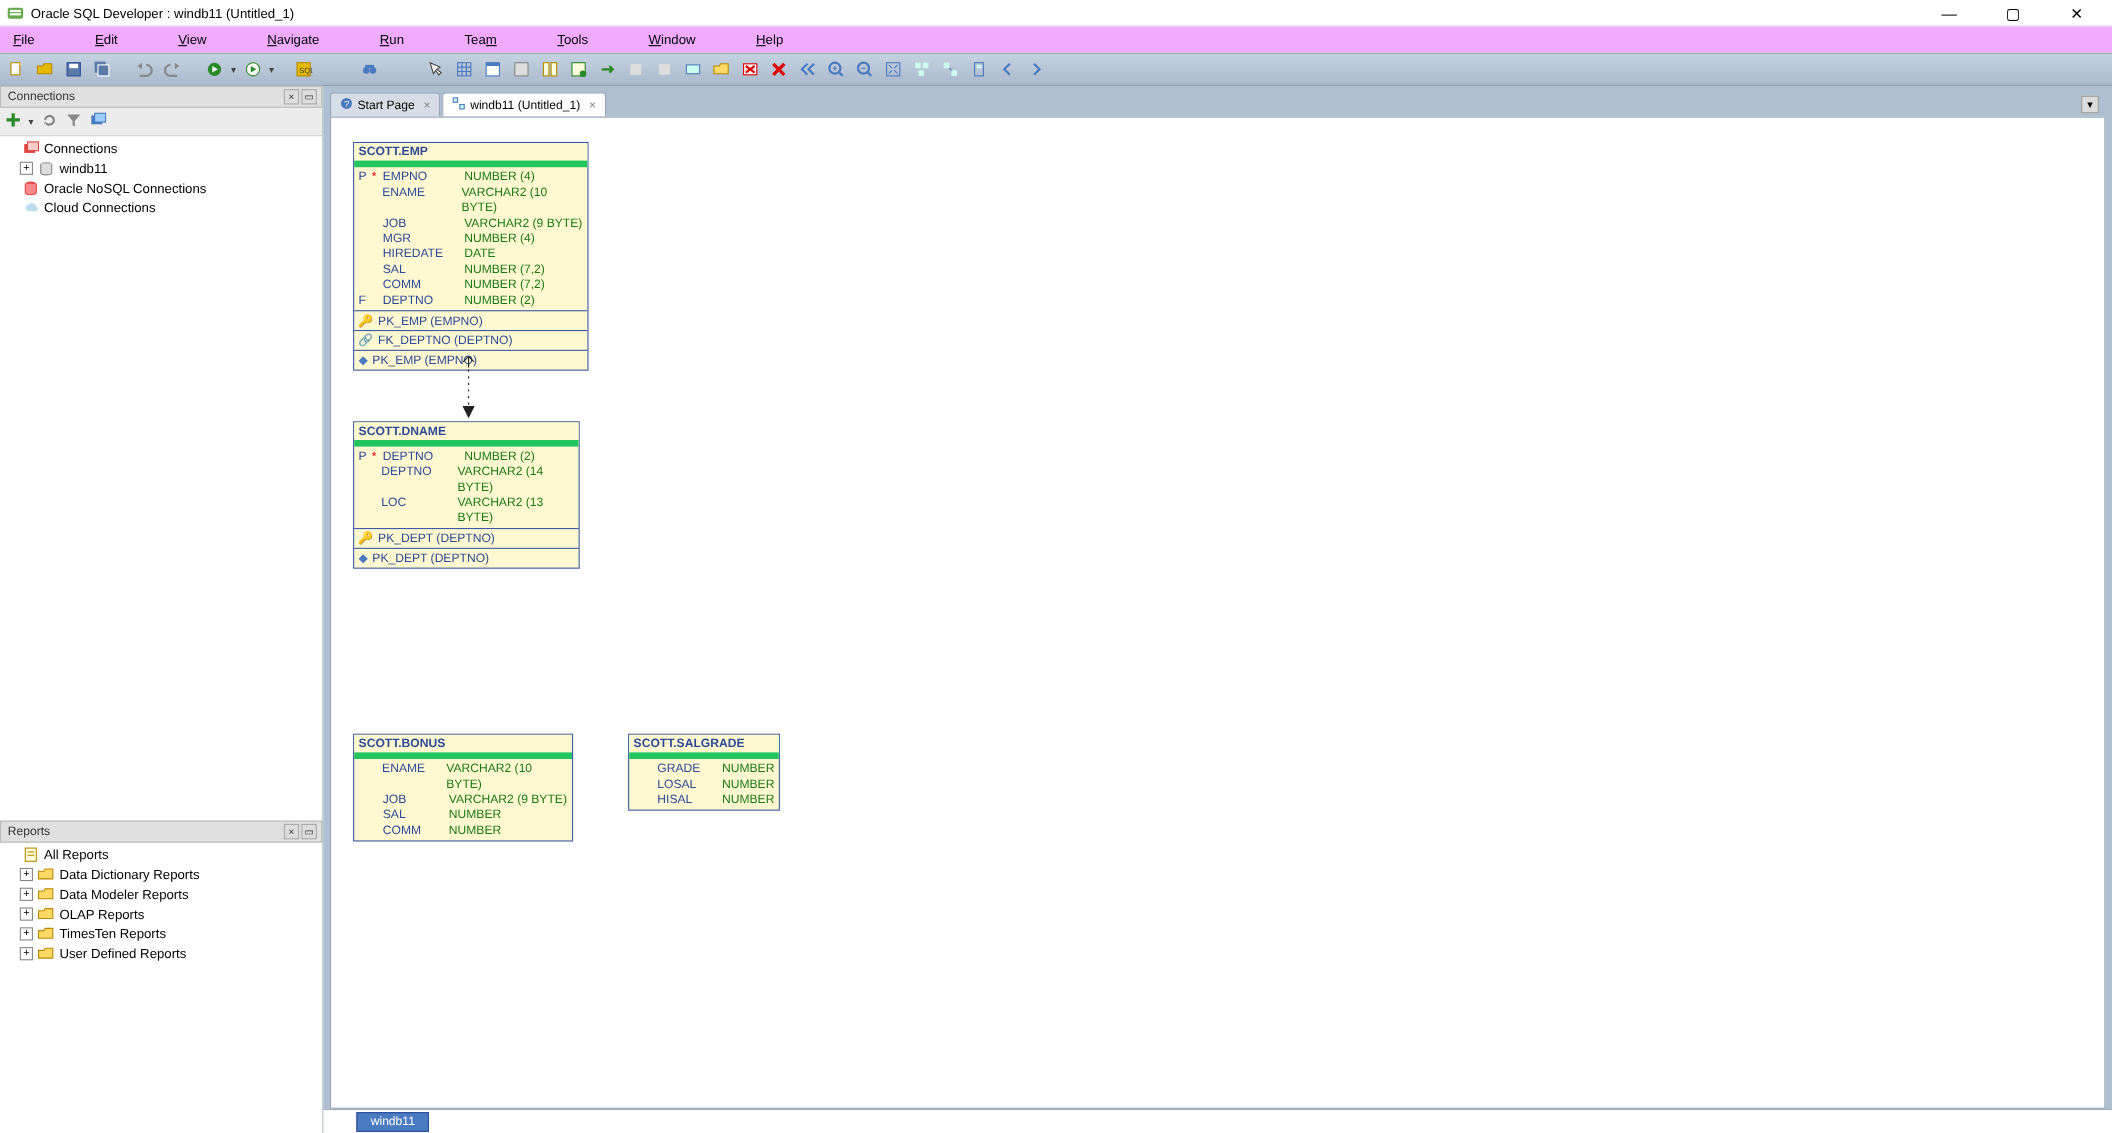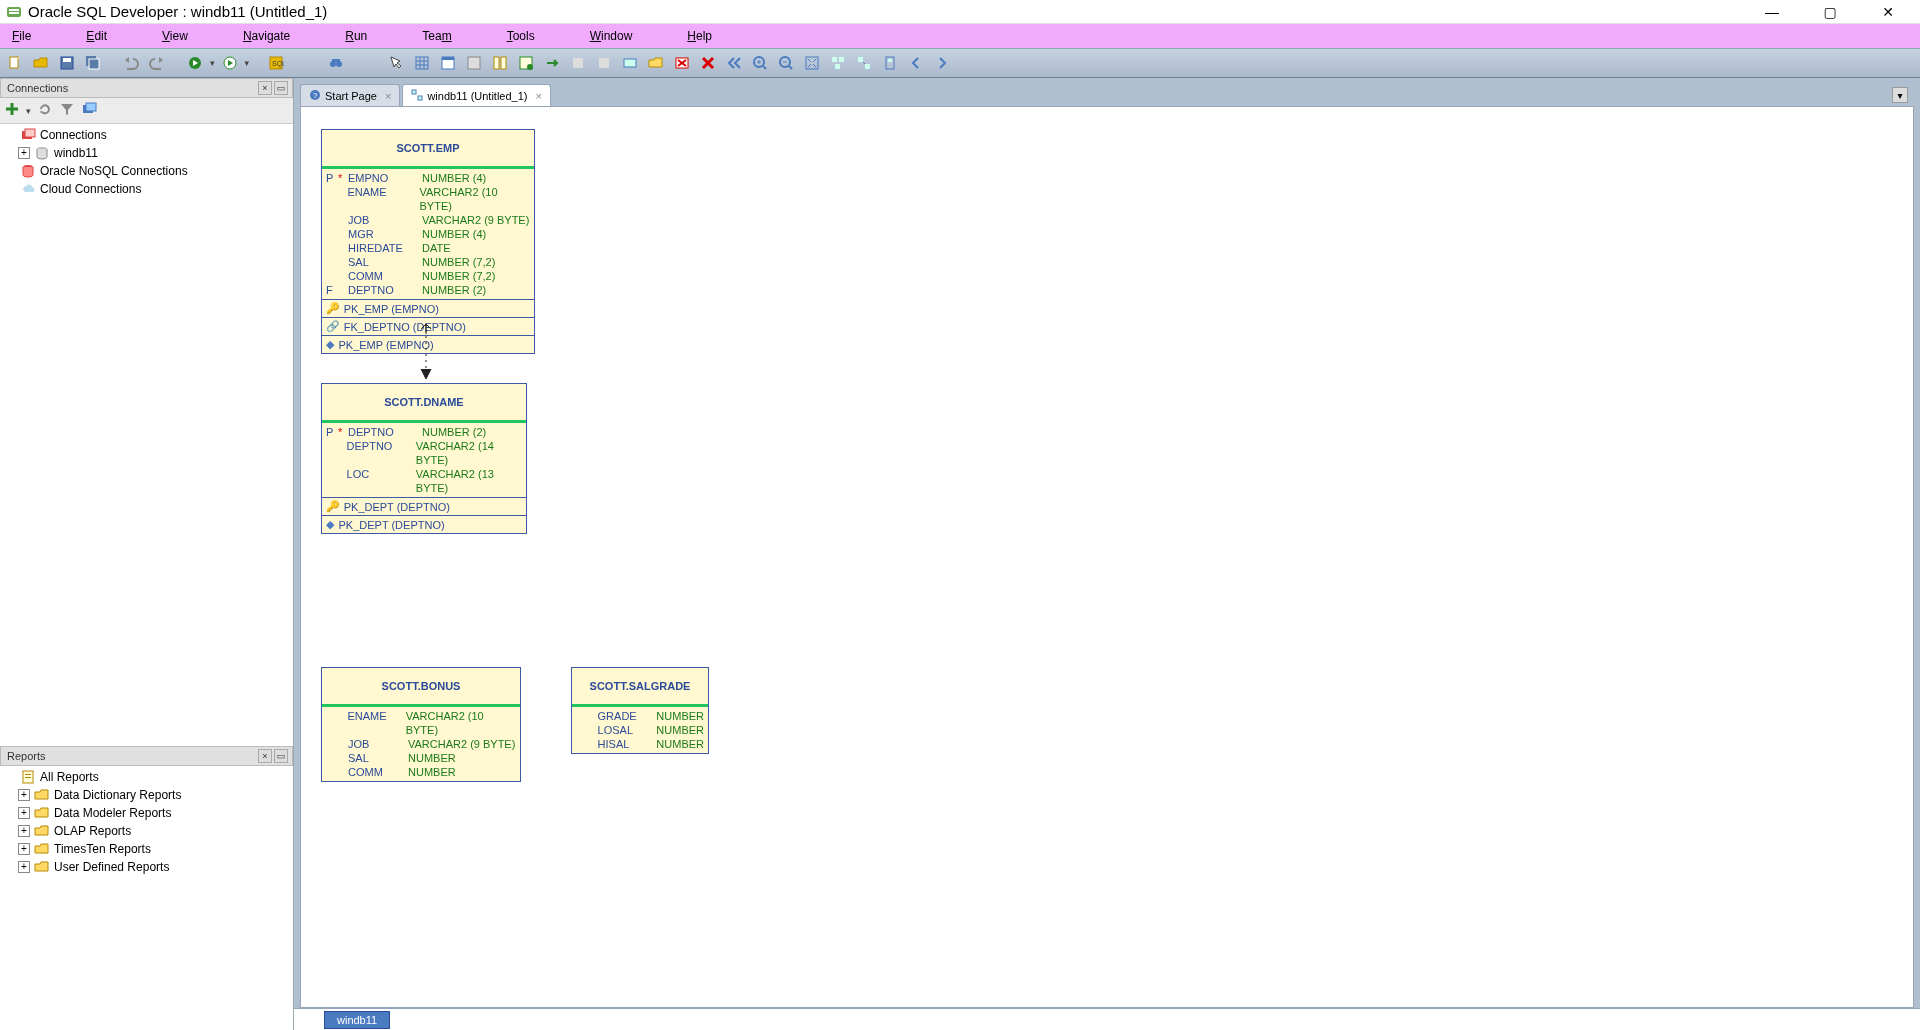--- a/index.html
+++ b/index.html
@@ -1,21 +1,21 @@
 <!DOCTYPE html>
 <html><head>
 <meta charset="utf-8">
 <style>
 * { box-sizing: border-box; margin: 0; padding: 0; }
 body { font-family: "Segoe UI", Tahoma, sans-serif; font-size: 12px; background: #fff; overflow: hidden; width: 1920px; height: 1030px; }
 
 
 .titlebar { height: 24px; background: #fff; display: flex; align-items: center; padding: 0 6px; border-bottom: 1px solid #e0e0e0; }
 .titlebar .app-icon { width: 16px; height: 16px; margin-right: 6px; }
-.titlebar .title { flex: 1; font-size: 15px; color: #000; }
+.titlebar .title { flex: 1; font-size: 12px; color: #000; }
 .winbtns { display: flex; gap: 22px; margin-right: 8px; }
 .winbtn { width: 36px; height: 24px; display: flex; align-items: center; justify-content: center; font-size: 14px; cursor: pointer; color: #000; }
 
 
 .menubar { height: 24px; background: #f0abfc; display: flex; align-items: center; padding: 0 4px; gap: 39px; }
 .menubar .menu-item { padding: 2px 8px; cursor: pointer; font-size: 12px; }
 .menubar .mn u { text-decoration: underline; }
 
 
 .toolbars { height: 30px; background: linear-gradient(#c5d2e1, #aab9cc); display: flex; align-items: center; padding: 2px 4px; gap: 4px; border-top: 1px solid #8aa; border-bottom: 1px solid #6b7f96; }
@@ -43,21 +43,21 @@
 .right-pad { padding: 6px 6px 0 6px; }
 .tabstrip { height: 22px; display: flex; align-items: flex-end; gap: 0; padding-left: 0; position: relative; }
 .tabstrip .dd { position: absolute; right: 6px; top: 3px; width: 16px; height: 16px; background: #ddd; border: 1px solid #999; display: flex; align-items: center; justify-content: center; font-size: 10px; cursor: pointer; }
 .tab { height: 22px; display: flex; align-items: center; padding: 0 8px; background: #d6dde6; border: 1px solid #96a5b8; border-bottom: none; border-radius: 3px 3px 0 0; margin-right: 2px; font-size: 11px; cursor: pointer; gap: 4px; }
 .tab.active { background: #fff; }
 .tab .close { font-size: 11px; color: #888; margin-left: 4px; cursor: pointer; }
 .canvas-wrap { flex: 1; background: #fff; border: 1px solid #96a5b8; position: relative; overflow: hidden; }
 
 
 .er-table { position: absolute; border: 1px solid #3b5aa8; background: #fff8d0; font-size: 11px; }
-.er-table .hdr { background: #fff8d0; color: #2a4a9a; text-align: center; font-weight: bold; padding: 12px 4px; border-bottom: 3px solid #22c55e; }
+.er-table .hdr { background: #fff8d0; color: #2a4a9a; text-align: left; font-weight: bold; padding: 2px 4px; border-bottom: 6px solid #22c55e; }
 .er-table .cols { padding: 2px 0; border-bottom: 1px solid #3b5aa8; }
 .er-table .row { display: flex; padding: 0 4px; line-height: 14px; }
 .er-table .key { width: 12px; color: #2a4a9a; }
 .er-table .star { width: 10px; color: #d00; }
 .er-table .colname { width: 74px; color: #2a4a9a; }
 .er-table .coltype { color: #1a7a1a; }
 .er-table .section { border-bottom: 1px solid #3b5aa8; padding: 2px 4px; display: flex; align-items: center; gap: 4px; color: #2a4a9a; }
 .er-table .section:last-child { border-bottom: none; }
 .er-table.simple .colname { width: 60px; }
 

